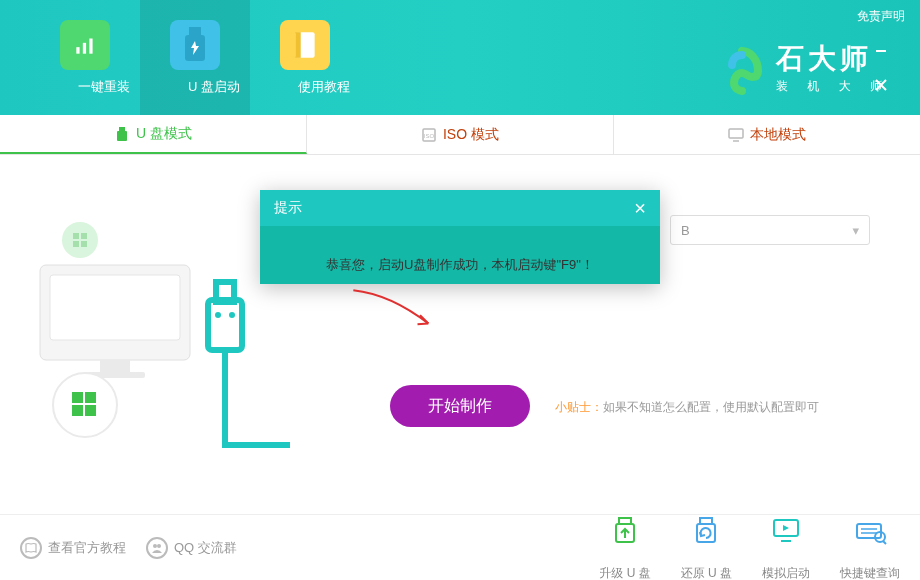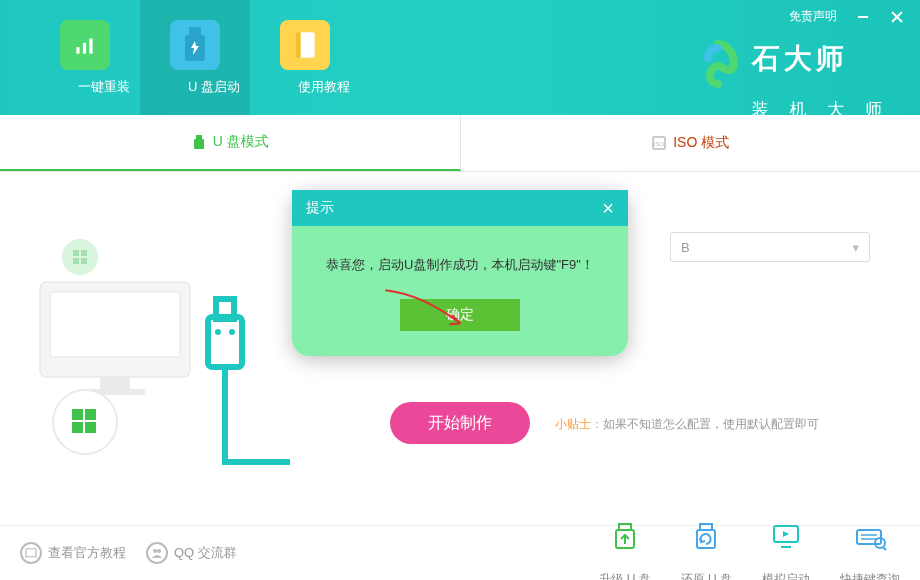--- a/index.html
+++ b/index.html
@@ -9,58 +9,58 @@
 .header { height: 115px; background: linear-gradient(90deg, #1fc7c1 0%, #23cfc3 50%, #1bc4b8 100%); position: relative; display: flex; }
 .nav-tabs { display: flex; height: 100%; padding-left: 30px; }
 .nav-tab { width: 110px; display: flex; flex-direction: column; align-items: center; justify-content: center; color: #fff; cursor: pointer; position: relative; }
 .nav-tab.active { background: rgba(0,0,0,0.1); }
 .nav-tab .icon-box { width: 50px; height: 50px; border-radius: 8px; display: flex; align-items: center; justify-content: center; margin-bottom: 8px; }
 .nav-tab:nth-child(1) .icon-box { background: #4fd86f; }
 .nav-tab:nth-child(2) .icon-box { background: #3fc1e8; position: relative; }
 .nav-tab:nth-child(3) .icon-box { background: #ffd54f; }
 .nav-tab-label { font-size: 13px; margin-left: 38px; }
 
-.header-right { position: absolute; right: 15px; top: 8px; display: flex; gap: 18px; align-items: center; color: #fff; font-size: 12px; }
+.header-right { position: absolute; right: 15px; top: 8px; display: flex; gap: 18px; align-items: center; color: #fff; font-size: 12px; flex-direction: column; }
 .win-btn { width: 16px; height: 16px; cursor: pointer; color: #fff; display: flex; align-items: center; justify-content: center; }
 
-.logo-area { position: absolute; right: 30px; top: 40px; display: flex; align-items: flex-start; gap: 10px; }
+.logo-area { position: absolute; right: 30px; top: 40px; display: flex; align-items: flex-end; gap: 10px; }
 .logo-icon { width: 48px; height: 48px; }
 .logo-text { color: #fff; }
 .logo-title { font-size: 28px; font-weight: bold; letter-spacing: 4px; }
-.logo-sub { font-size: 17px; letter-spacing: 8px; margin-top: 20px; }
-
-
-.sub-tabs { height: 57px; display: flex; border-bottom: 1px solid #e5e5e5; }
+.logo-sub { font-size: 12px; letter-spacing: 8px; }
+
+
+.sub-tabs { height: 40px; display: flex; border-bottom: 1px solid #e5e5e5; }
 .sub-tab { flex: 1; display: flex; align-items: center; justify-content: center; gap: 6px; font-size: 14px; color: #c2410c; cursor: pointer; border-right: 1px solid #e5e5e5; }
 .sub-tab:last-child { border-right: none; }
 .sub-tab.active { color: #3ec24a; border-bottom: 2px solid #3ec24a; }
 .sub-tab-icon { width: 16px; height: 16px; display: inline-flex; align-items: center; justify-content: center; }
 
 
 .main { position: relative; height: 370px; }
 .illustration { position: absolute; left: 30px; top: 30px; }
 .usb-drop { position: absolute; right: 50px; top: 60px; width: 200px; height: 30px; border: 1px solid #ddd; border-radius: 3px; display: flex; align-items: center; padding: 0 10px; color: #999; font-size: 13px; }
 .usb-drop::after { content: "▾"; position: absolute; right: 10px; color: #bbb; }
 
-.start-btn { position: absolute; left: 390px; top: 230px; width: 140px; height: 42px; background: #ec4899; color: #fff; border: none; border-radius: 21px; font-size: 16px; cursor: pointer; }
+.start-btn { position: absolute; left: 390px; top: 230px; width: 140px; height: 42px; background: #a21caf; color: #fff; border: none; border-radius: 21px; font-size: 16px; cursor: pointer; }
 .tip-text { position: absolute; left: 555px; top: 244px; font-size: 12px; color: #999; }
 .tip-label { color: #ff9933; }
 
 
-.bottom { position: absolute; bottom: 0; left: 0; right: 0; height: 55px; border-top: 1px solid #eee; display: flex; align-items: center; padding: 0 20px; }
+.bottom { position: absolute; bottom: 0; left: 0; right: 0; height: 66px; border-top: 1px solid #eee; display: flex; align-items: center; padding: 0 20px; }
 .bottom-left { display: flex; gap: 20px; }
 .bottom-link { display: flex; align-items: center; gap: 6px; color: #999; font-size: 13px; cursor: pointer; }
 .bottom-link-icon { width: 22px; height: 22px; border: 2px solid #bbb; border-radius: 50%; display: flex; align-items: center; justify-content: center; font-size: 11px; }
 .bottom-right { margin-left: auto; display: flex; gap: 30px; }
 .tool-item { display: flex; flex-direction: column; align-items: center; gap: 16px; cursor: pointer; color: #888; font-size: 12px; }
 .tool-icon { width: 36px; height: 36px; display: flex; align-items: center; justify-content: center; }
 
 
 .dialog-overlay { position: absolute; inset: 0; display: flex; align-items: flex-start; justify-content: center; padding-top: 190px; pointer-events: none; }
-.dialog { width: 336px; background: #86efac; box-shadow: 0 4px 20px rgba(0,0,0,0.25); pointer-events: auto; border-radius: 17px; }
+.dialog { width: 400px; background: #14b8a6; box-shadow: 0 4px 20px rgba(0,0,0,0.25); pointer-events: auto; }
 .dialog-header { height: 36px; background: #1fc7c1; color: #fff; display: flex; align-items: center; padding: 0 14px; font-size: 14px; }
 .dialog-close { margin-left: auto; cursor: pointer; font-size: 20px; line-height: 1; }
 .dialog-body { padding: 30px 20px 10px; text-align: center; font-size: 13px; color: #333; position: relative; }
 .arrow { position: absolute; left: 80px; top: 60px; width: 110px; height: 50px; }
 .dialog-footer { padding: 15px 0 25px; text-align: center; }
 .ok-btn { width: 120px; height: 32px; background: #5bc236; color: #fff; border: none; font-size: 14px; cursor: pointer; }
 
 
 .illus-svg { width: 260px; height: 280px; }
 </style>
@@ -139,20 +139,29 @@
   </div>
   <div class="sub-tab">
     <span class="sub-tab-icon">
         <svg width="14" height="14" viewBox="0 0 14 14">
           <rect x="1" y="1" width="12" height="12" rx="1" fill="none" stroke="#bbb" stroke-width="1.5"></rect>
           <text x="7" y="10" font-size="6" text-anchor="middle" fill="#bbb">ISO</text>
         </svg>
       </span>
     <span>ISO 模式</span>
   </div>
+  <div class="sub-tab">
+    <span class="sub-tab-icon">
+        <svg width="16" height="14" viewBox="0 0 16 14">
+          <rect x="1" y="1" width="14" height="9" rx="1" fill="none" stroke="#bbb" stroke-width="1.5"></rect>
+          <line x1="5" y1="13" x2="11" y2="13" stroke="#bbb" stroke-width="1.5"></line>
+        </svg>
+      </span>
+    <span>本地模式</span>
+  </div>
 </div>
 
 <div class="main">
   <div class="illustration">
     <svg class="illus-svg" viewBox="0 0 260 280">
 
       <rect x="10" y="80" width="150" height="95" rx="6" fill="#f5f5f5" stroke="#e0e0e0"></rect>
       <rect x="20" y="90" width="130" height="65" rx="3" fill="#fff" stroke="#e5e5e5"></rect>
       <rect x="70" y="175" width="30" height="12" fill="#eaeaea"></rect>
       <rect x="55" y="187" width="60" height="6" rx="2" fill="#eaeaea"></rect>
@@ -264,17 +273,14 @@
       <span>提示</span>
       <span class="dialog-close">×</span>
     </div>
     <div class="dialog-body">
       <span>恭喜您，启动U盘制作成功，本机启动键"F9"！</span>
       <svg class="arrow" viewBox="0 0 110 60">
           <path d="M5 5 Q50 10 95 45" fill="none" stroke="#e03030" stroke-width="2.5"></path>
           <path d="M95 45 L85 35 M95 45 L82 46" fill="none" stroke="#e03030" stroke-width="2.5"></path>
         </svg>
     </div>
-    <div class="dialog-footer">
-      <button class="ok-btn">确定</button>
-    </div>
   </div>
 </div>
 
 </body></html>

